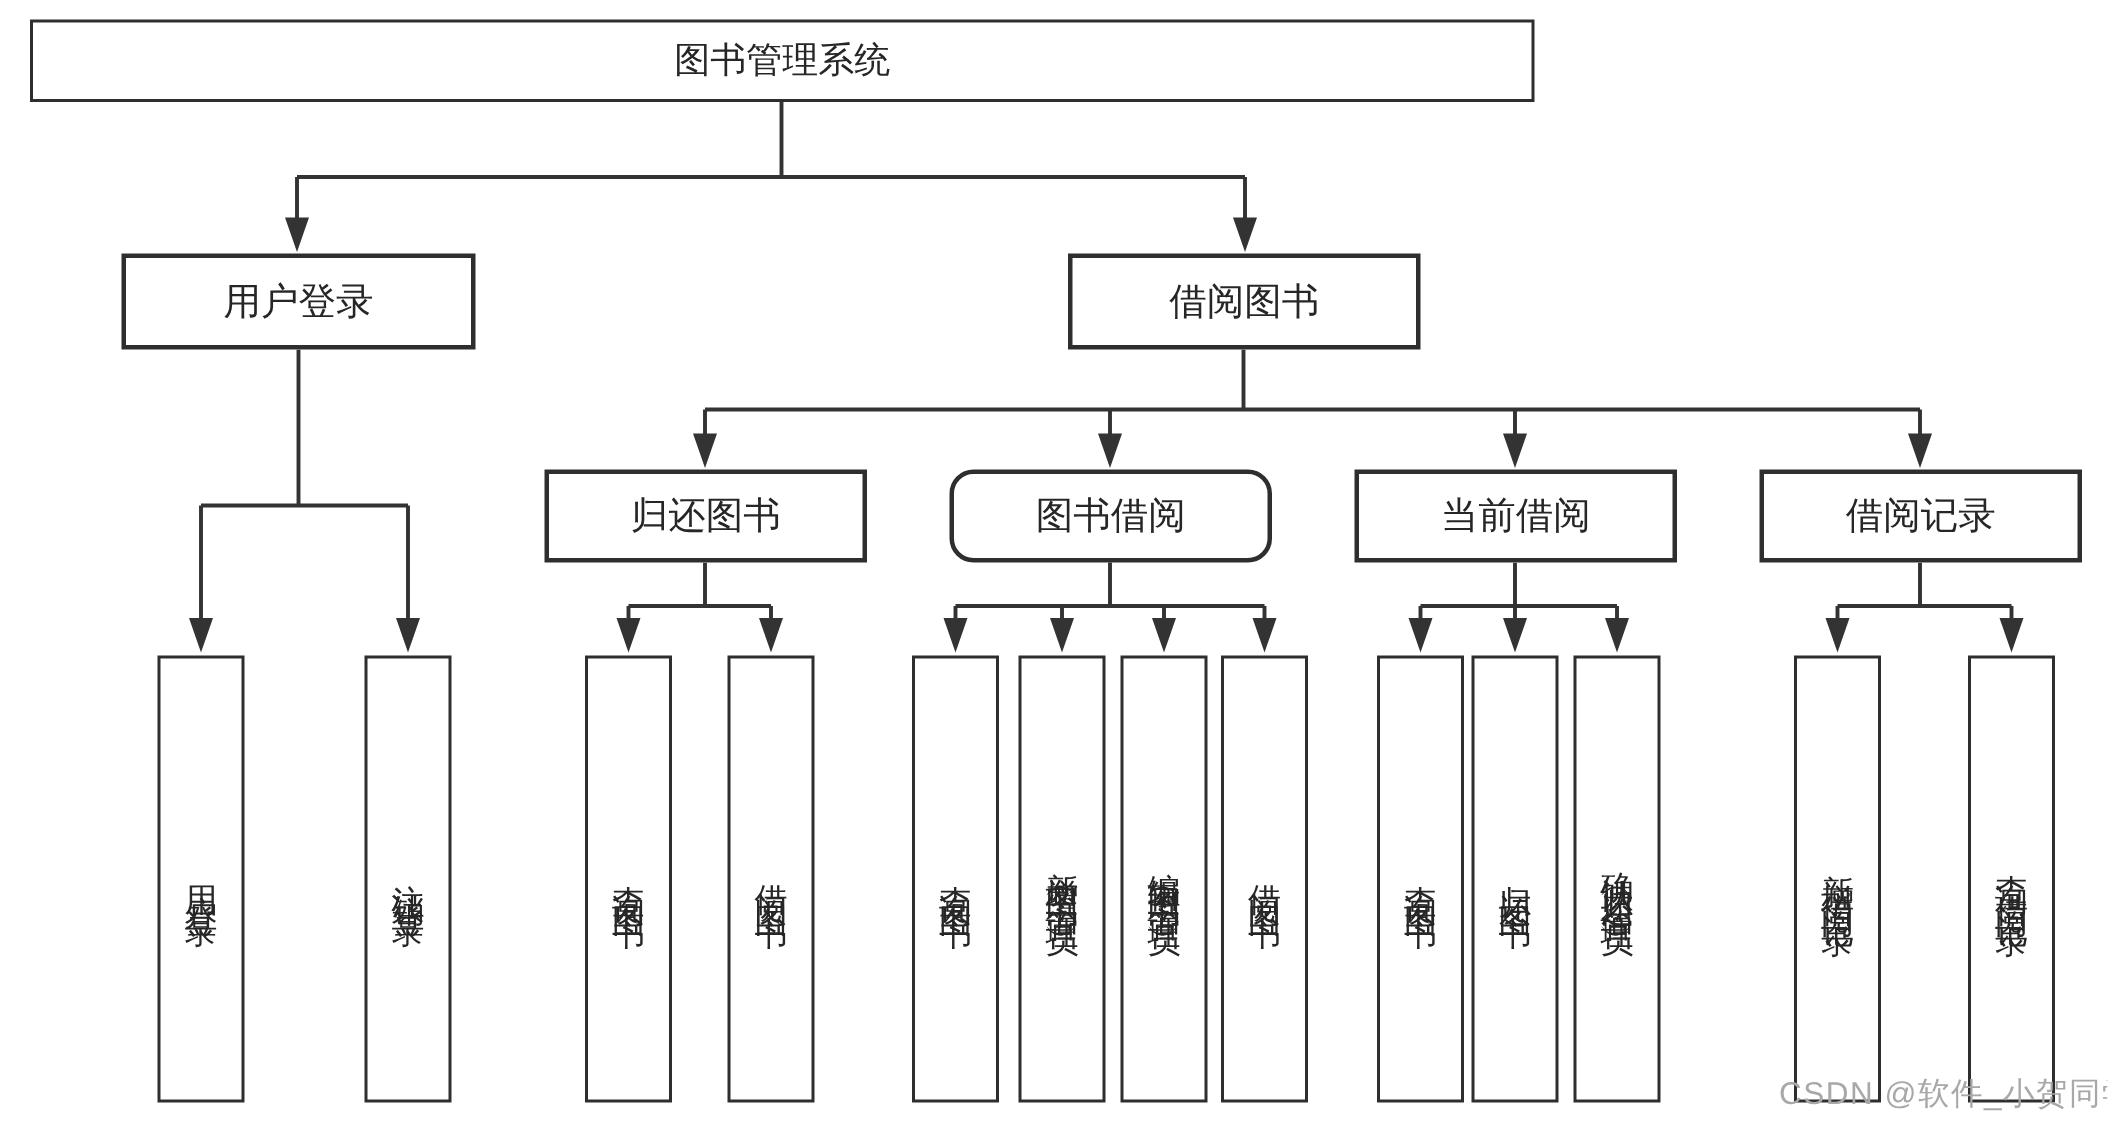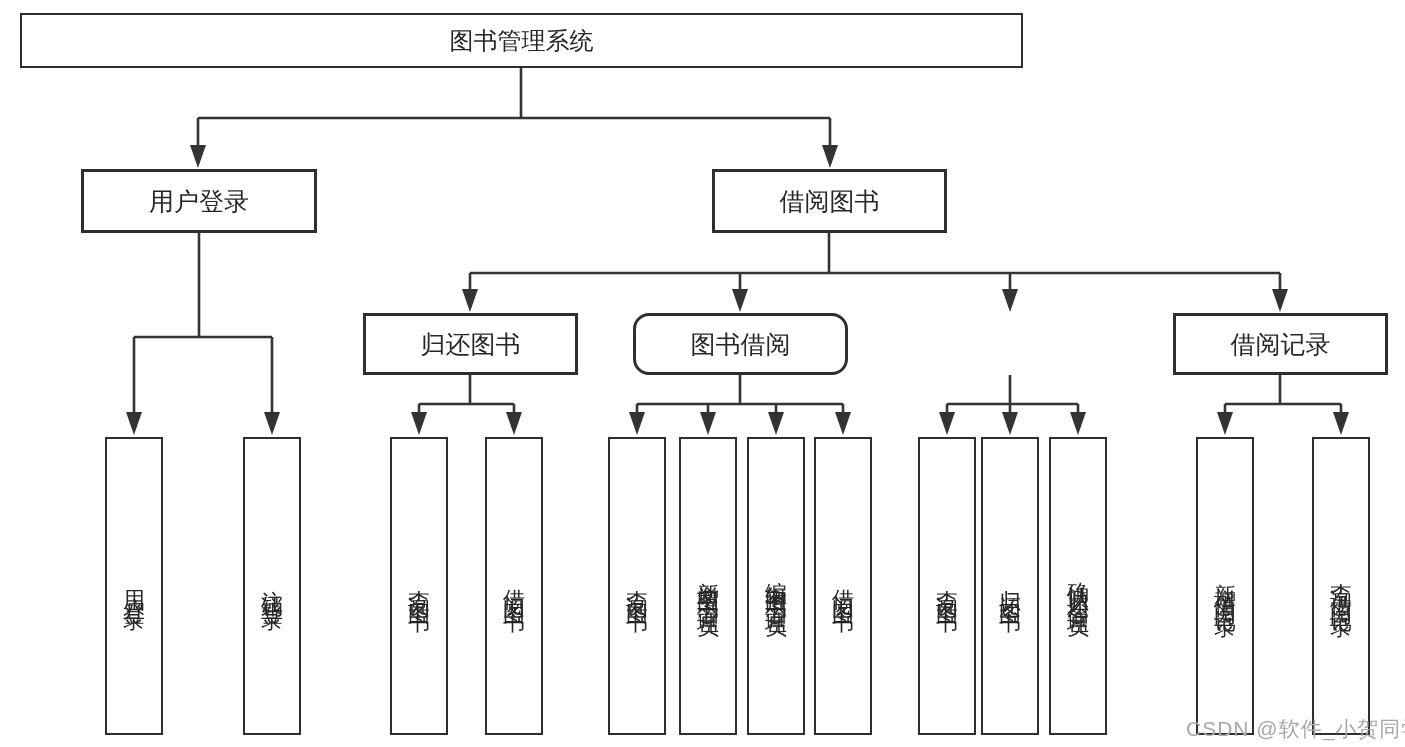--- a/index.html
+++ b/index.html
@@ -121,20 +121,21 @@
     </g>
   </svg>
 
   <div class="node root-box" style="left:20px; top:13px; width:1003px; height:55px;">图书管理系统</div>
 
   <div class="node" style="left:81px; top:169px; width:236px; height:64px;">用户登录</div>
   <div class="node" style="left:712px; top:169px; width:235px; height:64px;">借阅图书</div>
 
   <div class="node" style="left:363px; top:313px; width:215px; height:62px;">归还图书</div>
   <div class="node" style="left:633px; top:313px; width:215px; height:62px;border-radius:16px;">图书借阅</div>
+  <div class="node" style="left:903px; top:313px; width:215px; height:62px;">当前借阅</div>
   <div class="node" style="left:1173px; top:313px; width:215px; height:62px;">借阅记录</div>
 
   <div class="node leaf-box" style="left:105px; top:437px; width:58px; height:298px;">用户登录</div>
   <div class="node leaf-box" style="left:243px; top:437px; width:58px; height:298px;">注销登录</div>
 
   <div class="node leaf-box" style="left:390px; top:437px; width:58px; height:298px;">查询图书</div>
   <div class="node leaf-box" style="left:485px; top:437px; width:58px; height:298px;">借阅图书</div>
 
   <div class="node leaf-box" style="left:608px; top:437px; width:58px; height:298px;">查询图书</div>
   <div class="node leaf-box" style="left:679px; top:437px; width:58px; height:298px; letter-spacing:5px;">新增图书（管理员）</div>

